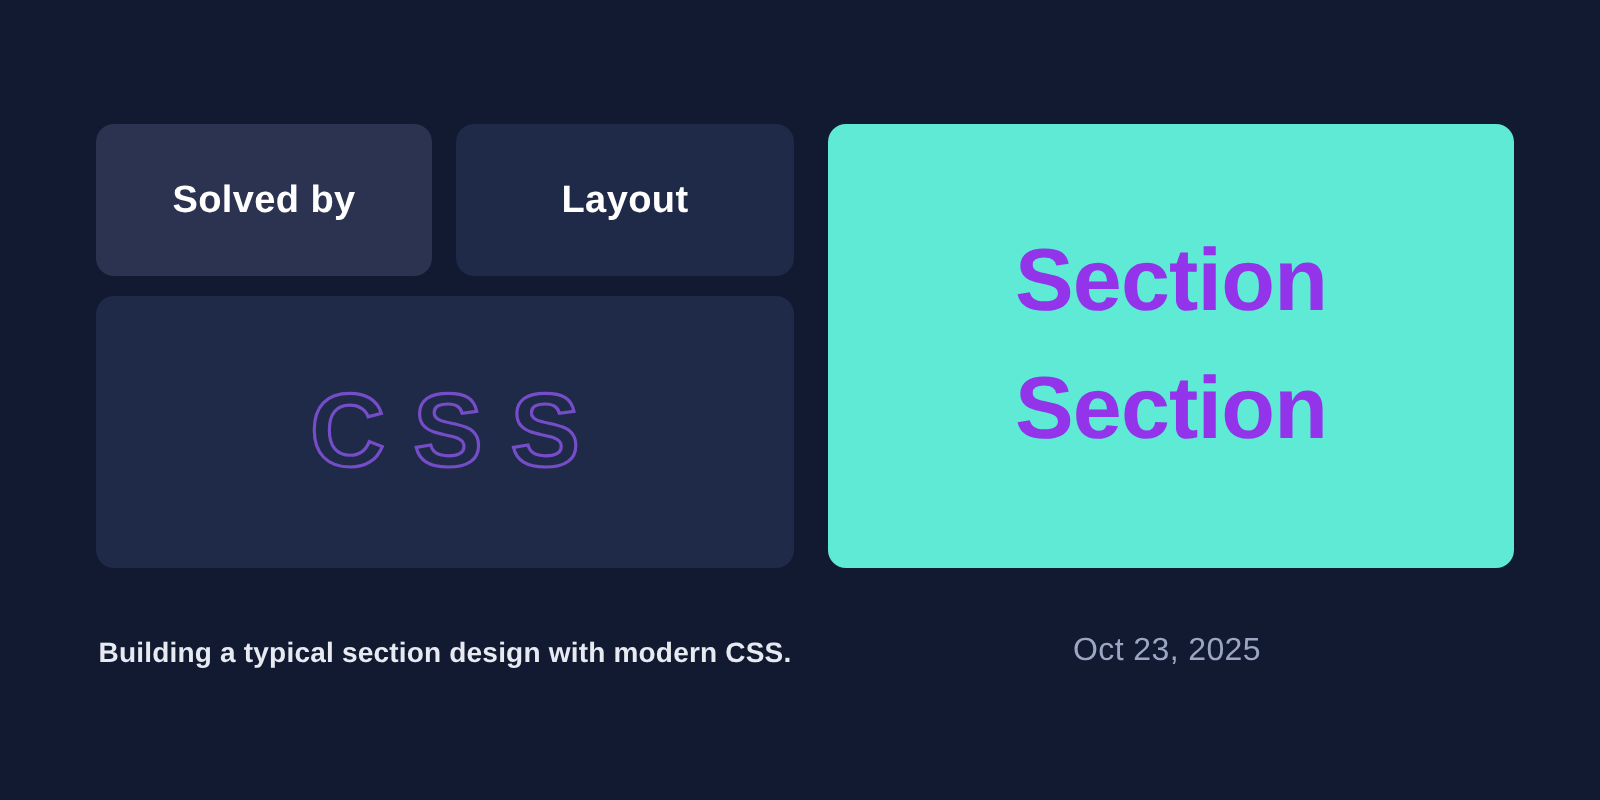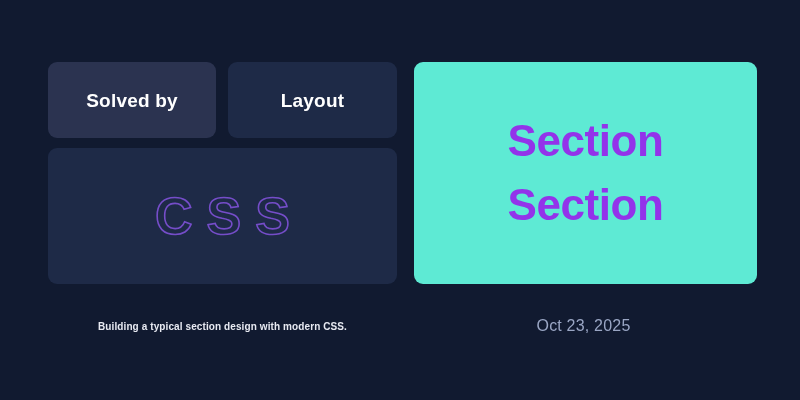--- a/index.html
+++ b/index.html
@@ -124,21 +124,21 @@
     display: flex;
     flex-direction: row;
     gap: 13px;
     align-items: center;
   }
 
   .footer-left {
     width: 349px;
     text-align: center;
     color: #e8eaf2;
-    font-size: 10px;
+    font-size: 14px;
     font-weight: bold;
     letter-spacing: 0.1px;
   }
 
   .footer-right {
     flex: 1;
     text-align: center;
     color: #9aa6c4;
     font-size: 16px;
     letter-spacing: 0.2px;

